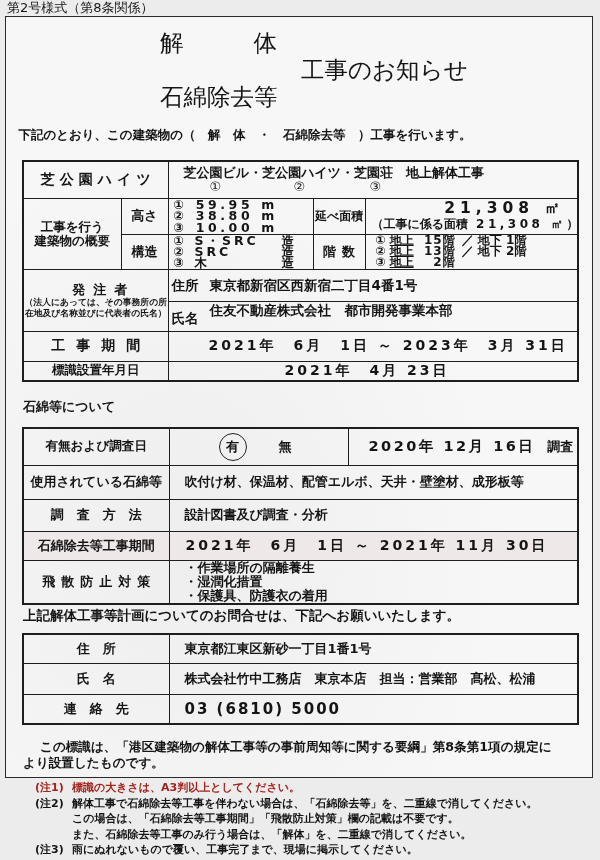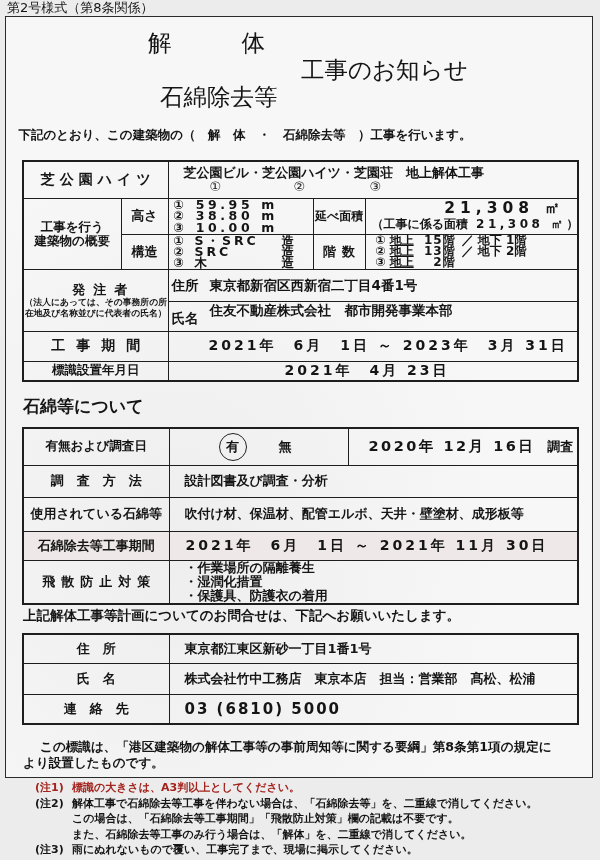--- a/index.html
+++ b/index.html
@@ -4,21 +4,21 @@
 <style>
   *{box-sizing:border-box;margin:0;padding:0}
   html,body{width:600px;height:860px}
   body{position:relative;overflow:hidden;background:var(--page_bg,#ececec);
        font-family:"DejaVu Sans",sans-serif;color:var(--text,#151515)}
   .abs{position:absolute;white-space:nowrap}
   .form-no{left:7px;top:1px;font-size:13px;line-height:14px}
   .frame{position:absolute;left:5px;top:16px;width:588px;height:762px;
          border:1.5px solid #2a2a2a;
          background:radial-gradient(ellipse at 30% 70%, #eeeeee 0%, rgba(246,246,246,0) 55%), var(--frame_bg,#f7f7f7)}
-  .t-demolition{left:148px;top:31px;font-size:23.5px;line-height:24px;letter-spacing:70px}
+  .t-demolition{left:160px;top:31px;font-size:23.5px;line-height:24px;letter-spacing:70px}
   .t-notice{left:301px;top:58px;font-size:23.5px;line-height:24px}
   .t-asbestos{left:160px;top:85px;font-size:23.5px;line-height:24px}
   .intro{left:5px;width:480px;top:128px;text-align:center;font-size:12.5px;font-weight:bold;line-height:14px}
 
   table.doc{position:absolute;left:22px;width:555px;border-collapse:collapse;table-layout:fixed;
             border:2px solid var(--border,#1e1e1e)}
   table.doc td{border:1px solid var(--border,#1e1e1e);font-weight:bold;font-size:13px;
                vertical-align:middle;padding:0;white-space:nowrap;overflow:hidden}
   .lbl{text-align:center}
   .lbl14{font-size:14px !important}
@@ -50,21 +50,21 @@
   .kv{position:relative}
   .kv .k{position:absolute;left:3px;font-size:13.5px}
   .kv .v{position:absolute;left:41px;font-size:13.5px;line-height:14px}
   .date{font-size:14px !important;letter-spacing:3px}
   .ls5{letter-spacing:5px;padding-left:5px !important}
   .ls6{letter-spacing:6px;padding-left:6px !important}
   .ls11{letter-spacing:11px;padding-left:11px !important}
   .ls13{letter-spacing:13px;padding-left:13px !important}
 
   
-  .sec-title{left:23px;top:398px;font-size:17px;font-weight:bold;line-height:17px}
+  .sec-title{left:23px;top:398px;font-size:13px;font-weight:bold;line-height:17px}
   .t2{top:427px}
   .presence{padding-left:49px !important}
   .circle{display:inline-flex;align-items:center;justify-content:center;width:28px;height:28px;
           border:1.5px solid #222;border-radius:50%;font-size:13px}
   .presence .no{margin-left:32px;font-size:13px}
   .survey{padding-left:20px !important;font-size:14.5px !important;letter-spacing:2.5px}
   .survey .suf{margin-left:12px;letter-spacing:0;font-size:13px}
   .hl-row td{background:var(--highlight_row_bg,#efe8e9)}
   .measures{padding-left:15px !important;line-height:14px}
   .measures .ln{display:block}
@@ -183,27 +183,27 @@
   <tbody>
       <tr style="height:37px">
     <td class="lbl" style="font-size:12.6px">有無および調査日</td>
     <td class="presence">
       <span class="circle">有</span><span class="no">無</span>
     </td>
     <td class="survey">
       <span>2020年 12月 16日</span><span class="suf">調査</span>
     </td>
   </tr>
+  <tr style="height:34px">
+    <td class="lbl">使用されている石綿等</td>
+    <td colspan="2" class="pl">吹付け材、保温材、配管エルボ、天井・壁塗材、成形板等</td>
+  </tr>
   <tr style="height:32px">
     <td class="lbl ls13">調査方法</td>
     <td colspan="2" class="pl">設計図書及び調査・分析</td>
-  </tr>
-  <tr style="height:34px">
-    <td class="lbl">使用されている石綿等</td>
-    <td colspan="2" class="pl">吹付け材、保温材、配管エルボ、天井・壁塗材、成形板等</td>
   </tr>
   <tr style="height:29px" class="hl-row">
     <td class="lbl">石綿除去等工事期間</td>
     <td colspan="2" class="date" style="padding-left:16px">2021年　6月　1日 ～ 2021年 11月 30日</td>
   </tr>
   <tr style="height:44px">
     <td class="lbl ls6">飛散防止対策</td>
     <td colspan="2" class="measures">
       <span class="ln">・作業場所の隔離養生</span>
       <span class="ln">・湿潤化措置</span>

